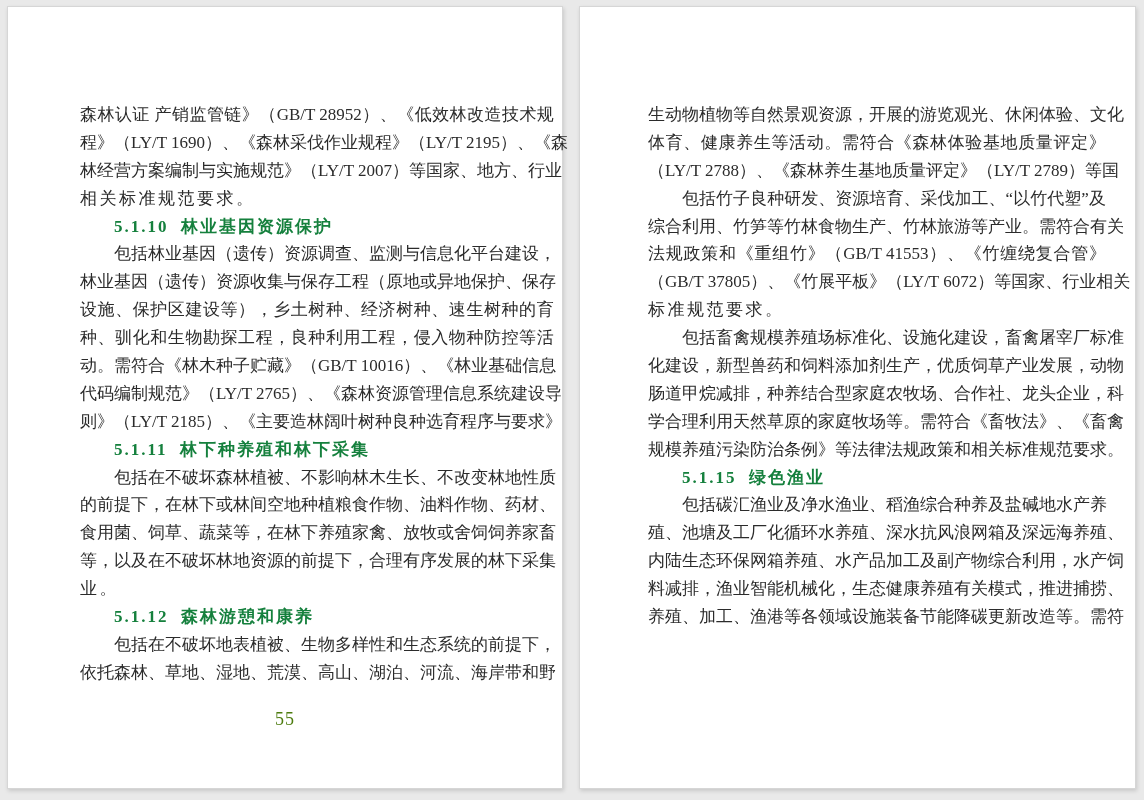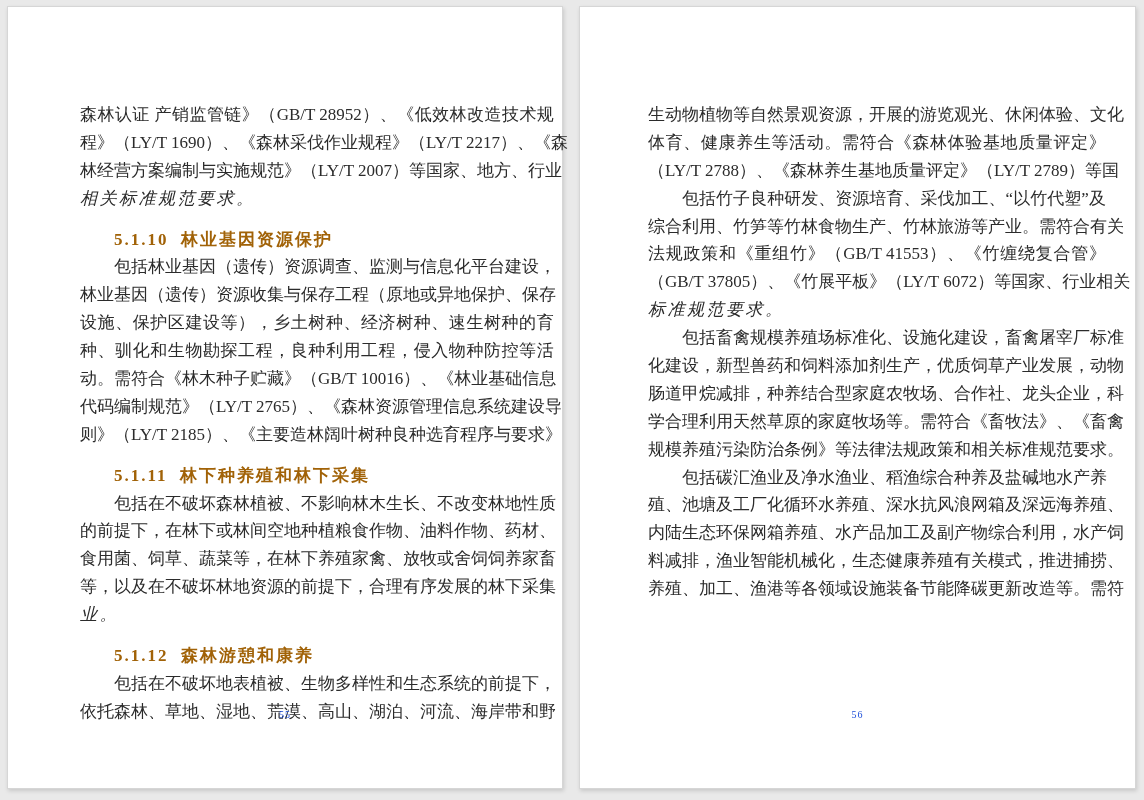--- a/index.html
+++ b/index.html
@@ -41,47 +41,46 @@
     font-size: 17px;
     color: #2b2b2b;
     white-space: pre;
   }
   .line.full {
     display: flex;
     justify-content: space-between;
   }
   .line.full span { white-space: pre; }
   .line.indent { padding-left: 34px; }
-  .line.end { letter-spacing: 2.5px; font-style: italic; }
+  .line.end { letter-spacing: 2.5px; }
   .line.heading {
     font-weight: bold;
     padding-left: 34px;
     letter-spacing: 2px;
-    color: #a16207;
-    margin-top: 13px;
+    color: #15803d;
   }
   .pagenum {
     position: absolute;
     left: 0;
     right: 0;
     top: 702px;
     text-align: center;
-    font-size: 10px;
+    font-size: 18px;
     letter-spacing: 1px;
-    color: #1d4ed8;
+    color: #4d7c0f;
   }
 </style>
 </head>
 <body>
 
 <div class="spread">
   <div class="page page-left">
     <div class="textblock textblock-left">
         <div class="line full"><span>森</span><span>林</span><span>认</span><span>证</span><span> </span><span>产</span><span>销</span><span>监</span><span>管</span><span>链</span><span>》</span><span>（</span><span>GB/T 28952</span><span>）</span><span>、</span><span>《</span><span>低</span><span>效</span><span>林</span><span>改</span><span>造</span><span>技</span><span>术</span><span>规</span></div>
-        <div class="line full"><span>程</span><span>》</span><span>（</span><span>LY/T 1690</span><span>）</span><span>、</span><span>《</span><span>森</span><span>林</span><span>采</span><span>伐</span><span>作</span><span>业</span><span>规</span><span>程</span><span>》</span><span>（</span><span>LY/T 2217</span><span>）</span><span>、</span><span>《</span><span>森</span></div>
+        <div class="line full"><span>程</span><span>》</span><span>（</span><span>LY/T 1690</span><span>）</span><span>、</span><span>《</span><span>森</span><span>林</span><span>采</span><span>伐</span><span>作</span><span>业</span><span>规</span><span>程</span><span>》</span><span>（</span><span>LY/T 2195</span><span>）</span><span>、</span><span>《</span><span>森</span></div>
         <div class="line full"><span>林</span><span>经</span><span>营</span><span>方</span><span>案</span><span>编</span><span>制</span><span>与</span><span>实</span><span>施</span><span>规</span><span>范</span><span>》</span><span>（</span><span>LY/T 2007</span><span>）</span><span>等</span><span>国</span><span>家</span><span>、</span><span>地</span><span>方</span><span>、</span><span>行</span><span>业</span></div>
         <div class="line end">相关标准规范要求。</div>
         <div class="line heading">5.1.10  林业基因资源保护</div>
         <div class="line full indent"><span>包</span><span>括</span><span>林</span><span>业</span><span>基</span><span>因</span><span>（</span><span>遗</span><span>传</span><span>）</span><span>资</span><span>源</span><span>调</span><span>查</span><span>、</span><span>监</span><span>测</span><span>与</span><span>信</span><span>息</span><span>化</span><span>平</span><span>台</span><span>建</span><span>设</span><span>，</span></div>
         <div class="line full"><span>林</span><span>业</span><span>基</span><span>因</span><span>（</span><span>遗</span><span>传</span><span>）</span><span>资</span><span>源</span><span>收</span><span>集</span><span>与</span><span>保</span><span>存</span><span>工</span><span>程</span><span>（</span><span>原</span><span>地</span><span>或</span><span>异</span><span>地</span><span>保</span><span>护</span><span>、</span><span>保</span><span>存</span></div>
         <div class="line full"><span>设</span><span>施</span><span>、</span><span>保</span><span>护</span><span>区</span><span>建</span><span>设</span><span>等</span><span>）</span><span>，</span><span>乡</span><span>土</span><span>树</span><span>种</span><span>、</span><span>经</span><span>济</span><span>树</span><span>种</span><span>、</span><span>速</span><span>生</span><span>树</span><span>种</span><span>的</span><span>育</span></div>
         <div class="line full"><span>种</span><span>、</span><span>驯</span><span>化</span><span>和</span><span>生</span><span>物</span><span>勘</span><span>探</span><span>工</span><span>程</span><span>，</span><span>良</span><span>种</span><span>利</span><span>用</span><span>工</span><span>程</span><span>，</span><span>侵</span><span>入</span><span>物</span><span>种</span><span>防</span><span>控</span><span>等</span><span>活</span></div>
         <div class="line full"><span>动</span><span>。</span><span>需</span><span>符</span><span>合</span><span>《</span><span>林</span><span>木</span><span>种</span><span>子</span><span>贮</span><span>藏</span><span>》</span><span>（</span><span>GB/T 10016</span><span>）</span><span>、</span><span>《</span><span>林</span><span>业</span><span>基</span><span>础</span><span>信</span><span>息</span></div>
         <div class="line full"><span>代</span><span>码</span><span>编</span><span>制</span><span>规</span><span>范</span><span>》</span><span>（</span><span>LY/T 2765</span><span>）</span><span>、</span><span>《</span><span>森</span><span>林</span><span>资</span><span>源</span><span>管</span><span>理</span><span>信</span><span>息</span><span>系</span><span>统</span><span>建</span><span>设</span><span>导</span></div>
         <div class="line full"><span>则</span><span>》</span><span>（</span><span>LY/T 2185</span><span>）</span><span>、</span><span>《</span><span>主</span><span>要</span><span>造</span><span>林</span><span>阔</span><span>叶</span><span>树</span><span>种</span><span>良</span><span>种</span><span>选</span><span>育</span><span>程</span><span>序</span><span>与</span><span>要</span><span>求</span><span>》</span></div>
@@ -105,21 +104,21 @@
         <div class="line full indent"><span>包</span><span>括</span><span>竹</span><span>子</span><span>良</span><span>种</span><span>研</span><span>发</span><span>、</span><span>资</span><span>源</span><span>培</span><span>育</span><span>、</span><span>采</span><span>伐</span><span>加</span><span>工</span><span>、</span><span>“</span><span>以</span><span>竹</span><span>代</span><span>塑</span><span>”</span><span>及</span></div>
         <div class="line full"><span>综</span><span>合</span><span>利</span><span>用</span><span>、</span><span>竹</span><span>笋</span><span>等</span><span>竹</span><span>林</span><span>食</span><span>物</span><span>生</span><span>产</span><span>、</span><span>竹</span><span>林</span><span>旅</span><span>游</span><span>等</span><span>产</span><span>业</span><span>。</span><span>需</span><span>符</span><span>合</span><span>有</span><span>关</span></div>
         <div class="line full"><span>法</span><span>规</span><span>政</span><span>策</span><span>和</span><span>《</span><span>重</span><span>组</span><span>竹</span><span>》</span><span>（</span><span>GB/T 41553</span><span>）</span><span>、</span><span>《</span><span>竹</span><span>缠</span><span>绕</span><span>复</span><span>合</span><span>管</span><span>》</span></div>
         <div class="line full"><span>（</span><span>GB/T 37805</span><span>）</span><span>、</span><span>《</span><span>竹</span><span>展</span><span>平</span><span>板</span><span>》</span><span>（</span><span>LY/T 6072</span><span>）</span><span>等</span><span>国</span><span>家</span><span>、</span><span>行</span><span>业</span><span>相</span><span>关</span></div>
         <div class="line end">标准规范要求。</div>
         <div class="line full indent"><span>包</span><span>括</span><span>畜</span><span>禽</span><span>规</span><span>模</span><span>养</span><span>殖</span><span>场</span><span>标</span><span>准</span><span>化</span><span>、</span><span>设</span><span>施</span><span>化</span><span>建</span><span>设</span><span>，</span><span>畜</span><span>禽</span><span>屠</span><span>宰</span><span>厂</span><span>标</span><span>准</span></div>
         <div class="line full"><span>化</span><span>建</span><span>设</span><span>，</span><span>新</span><span>型</span><span>兽</span><span>药</span><span>和</span><span>饲</span><span>料</span><span>添</span><span>加</span><span>剂</span><span>生</span><span>产</span><span>，</span><span>优</span><span>质</span><span>饲</span><span>草</span><span>产</span><span>业</span><span>发</span><span>展</span><span>，</span><span>动</span><span>物</span></div>
         <div class="line full"><span>肠</span><span>道</span><span>甲</span><span>烷</span><span>减</span><span>排</span><span>，</span><span>种</span><span>养</span><span>结</span><span>合</span><span>型</span><span>家</span><span>庭</span><span>农</span><span>牧</span><span>场</span><span>、</span><span>合</span><span>作</span><span>社</span><span>、</span><span>龙</span><span>头</span><span>企</span><span>业</span><span>，</span><span>科</span></div>
         <div class="line full"><span>学</span><span>合</span><span>理</span><span>利</span><span>用</span><span>天</span><span>然</span><span>草</span><span>原</span><span>的</span><span>家</span><span>庭</span><span>牧</span><span>场</span><span>等</span><span>。</span><span>需</span><span>符</span><span>合</span><span>《</span><span>畜</span><span>牧</span><span>法</span><span>》</span><span>、</span><span>《</span><span>畜</span><span>禽</span></div>
         <div class="line full"><span>规</span><span>模</span><span>养</span><span>殖</span><span>污</span><span>染</span><span>防</span><span>治</span><span>条</span><span>例</span><span>》</span><span>等</span><span>法</span><span>律</span><span>法</span><span>规</span><span>政</span><span>策</span><span>和</span><span>相</span><span>关</span><span>标</span><span>准</span><span>规</span><span>范</span><span>要</span><span>求</span><span>。</span></div>
+        <div class="line heading">5.1.15  绿色渔业</div>
         <div class="line full indent"><span>包</span><span>括</span><span>碳</span><span>汇</span><span>渔</span><span>业</span><span>及</span><span>净</span><span>水</span><span>渔</span><span>业</span><span>、</span><span>稻</span><span>渔</span><span>综</span><span>合</span><span>种</span><span>养</span><span>及</span><span>盐</span><span>碱</span><span>地</span><span>水</span><span>产</span><span>养</span></div>
         <div class="line full"><span>殖</span><span>、</span><span>池</span><span>塘</span><span>及</span><span>工</span><span>厂</span><span>化</span><span>循</span><span>环</span><span>水</span><span>养</span><span>殖</span><span>、</span><span>深</span><span>水</span><span>抗</span><span>风</span><span>浪</span><span>网</span><span>箱</span><span>及</span><span>深</span><span>远</span><span>海</span><span>养</span><span>殖</span><span>、</span></div>
         <div class="line full"><span>内</span><span>陆</span><span>生</span><span>态</span><span>环</span><span>保</span><span>网</span><span>箱</span><span>养</span><span>殖</span><span>、</span><span>水</span><span>产</span><span>品</span><span>加</span><span>工</span><span>及</span><span>副</span><span>产</span><span>物</span><span>综</span><span>合</span><span>利</span><span>用</span><span>，</span><span>水</span><span>产</span><span>饲</span></div>
         <div class="line full"><span>料</span><span>减</span><span>排</span><span>，</span><span>渔</span><span>业</span><span>智</span><span>能</span><span>机</span><span>械</span><span>化</span><span>，</span><span>生</span><span>态</span><span>健</span><span>康</span><span>养</span><span>殖</span><span>有</span><span>关</span><span>模</span><span>式</span><span>，</span><span>推</span><span>进</span><span>捕</span><span>捞</span><span>、</span></div>
         <div class="line full"><span>养</span><span>殖</span><span>、</span><span>加</span><span>工</span><span>、</span><span>渔</span><span>港</span><span>等</span><span>各</span><span>领</span><span>域</span><span>设</span><span>施</span><span>装</span><span>备</span><span>节</span><span>能</span><span>降</span><span>碳</span><span>更</span><span>新</span><span>改</span><span>造</span><span>等</span><span>。</span><span>需</span><span>符</span></div>
       </div>
-    <div class="pagenum">56</div>
   </div>
 </div>
 
 </body></html>

